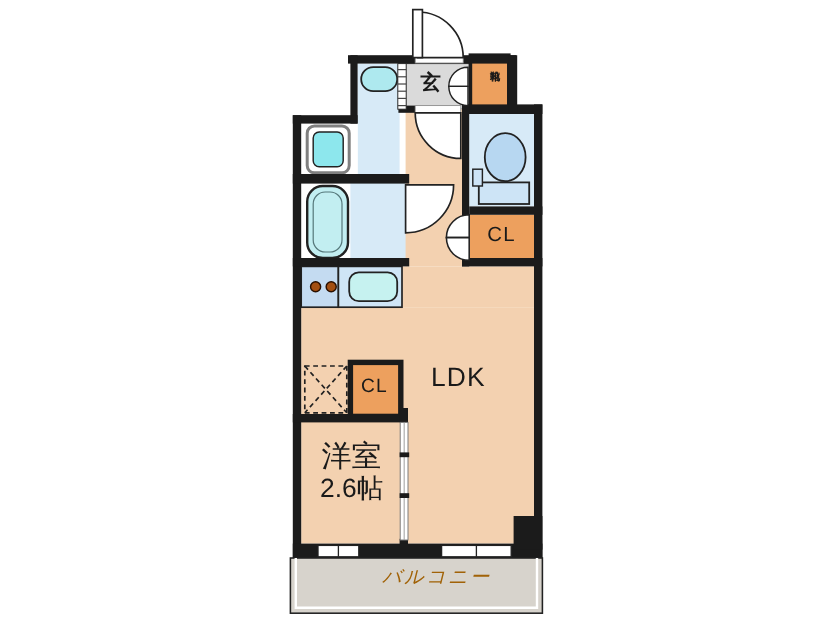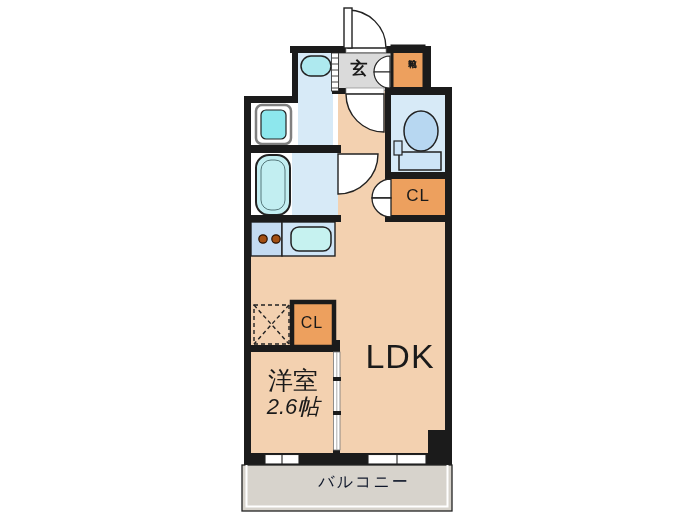--- a/index.html
+++ b/index.html
@@ -7,25 +7,25 @@
     position:relative;width:700px;height:525px;background:#ffffff;
     font-family:"Liberation Sans","DejaVu Sans",sans-serif;overflow:hidden;
   }
   #plan-svg{position:absolute;left:0;top:0;}
   .lbl{position:absolute;color:#1a1a1a;text-align:center;line-height:1.05;white-space:nowrap;}
   .lbl-genkan{left:342px;top:60px;width:34px;font-size:17px;font-weight:600;}
   .lbl-shoebox{left:401px;top:52px;width:16px;height:36px;font-size:8.5px;font-weight:600;
     writing-mode:vertical-rl;text-orientation:upright;letter-spacing:1px;text-align:left;}
   .lbl-cl-hall{left:391px;top:187px;width:54px;font-size:17px;letter-spacing:1px;}
   .lbl-cl-bedroom{left:290px;top:315px;width:44px;font-size:16px;letter-spacing:1px;}
-  .lbl-ldk{left:344px;top:303px;width:112px;font-size:34px;letter-spacing:1px;margin-top:36px;}
+  .lbl-ldk{left:326px;top:303px;width:112px;font-size:22px;letter-spacing:1px;}
   .lbl-ldk-size{left:326px;top:338px;width:112px;font-size:24px;}
   .lbl-bedroom{left:251px;top:367px;width:84px;font-size:25px;font-weight:500;}
-  .lbl-bedroom-size{left:251px;top:395px;width:84px;font-size:22px;font-style:italic;}
-  .lbl-balcony{left:242px;top:474px;width:244px;font-size:16px;color:#0f172a;letter-spacing:2px;}
+  .lbl-bedroom-size{left:251px;top:395px;width:84px;font-size:22px;}
+  .lbl-balcony{left:242px;top:474px;width:244px;font-size:16px;color:#a16207;letter-spacing:2px;font-style:italic;}
 </style>
 </head>
 <body>
 
 <div id="canvas">
   <svg id="plan-svg" width="700" height="525" viewBox="0 0 700 525">
 
     <g>
       <rect x="298" y="53" width="35" height="95" fill="#d7eaf7"></rect>
       <rect x="251" y="103" width="47" height="45" fill="#ffffff"></rect>

